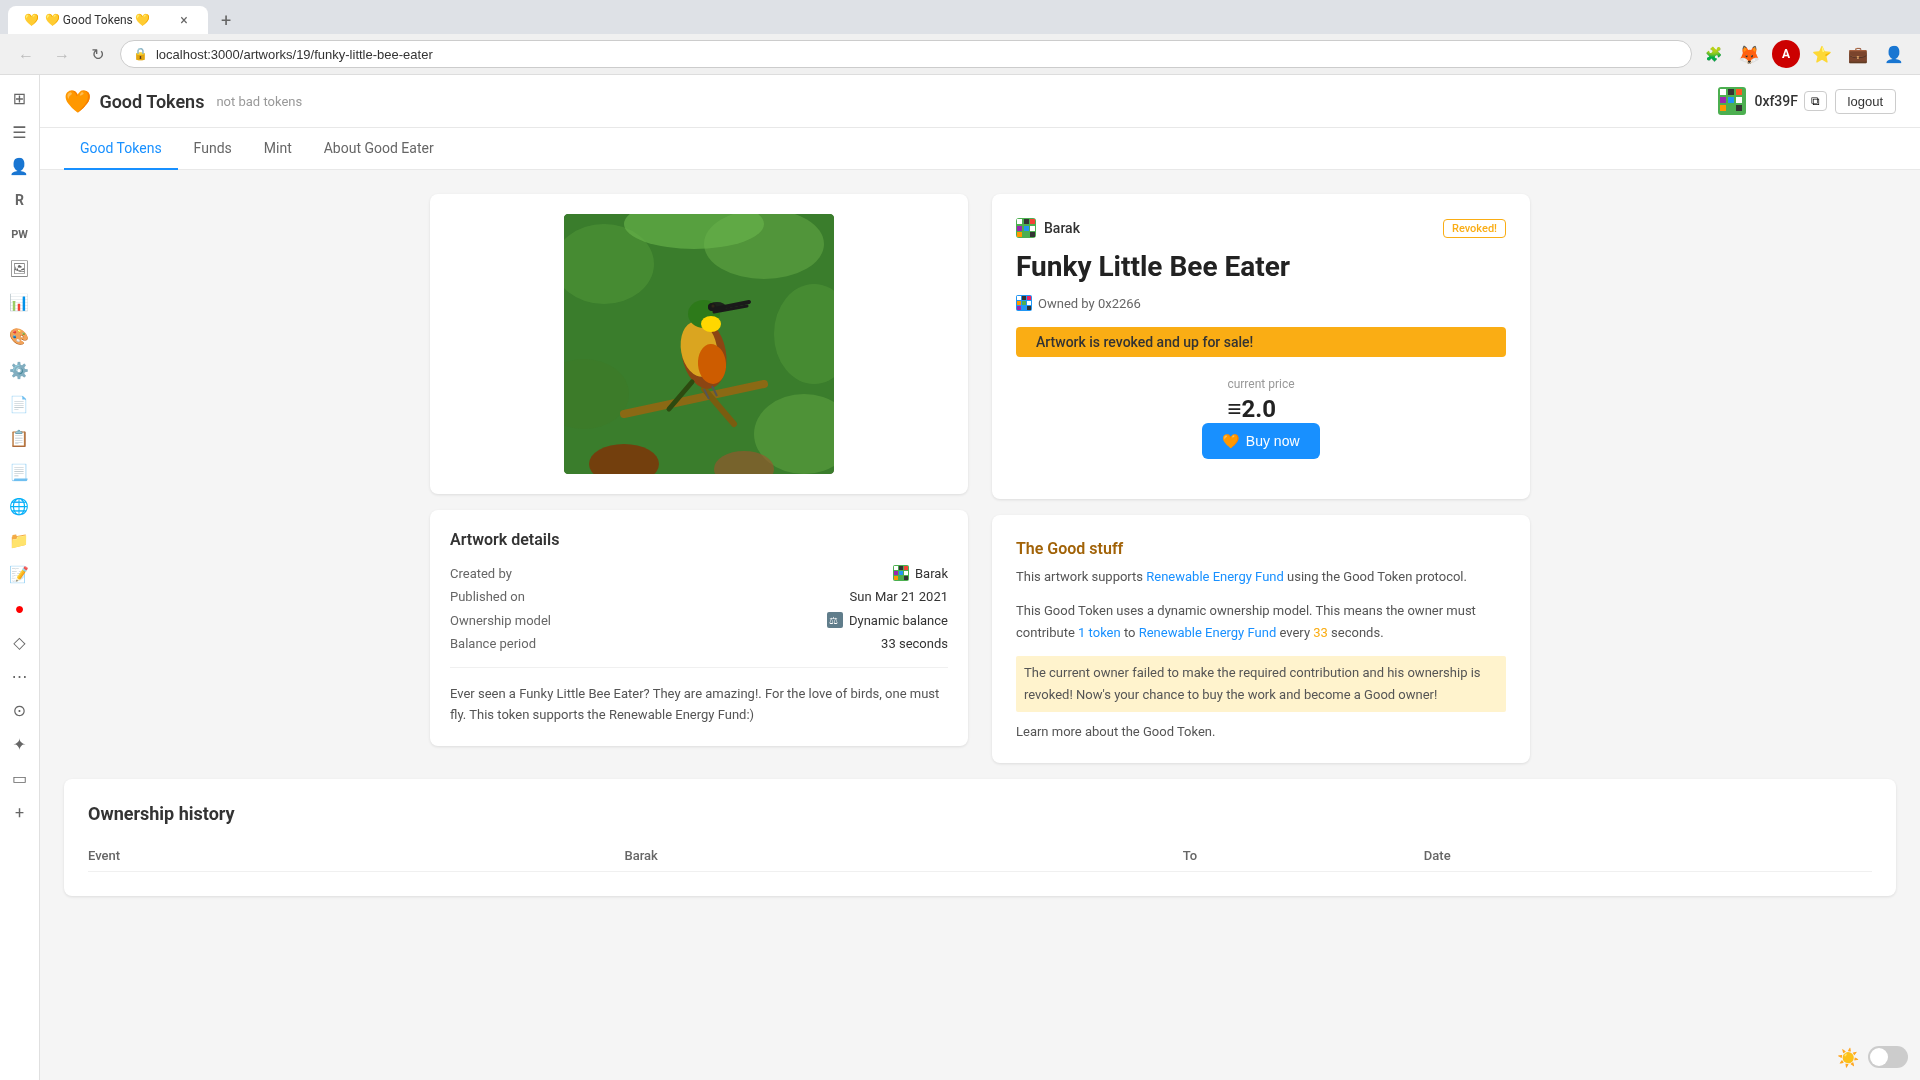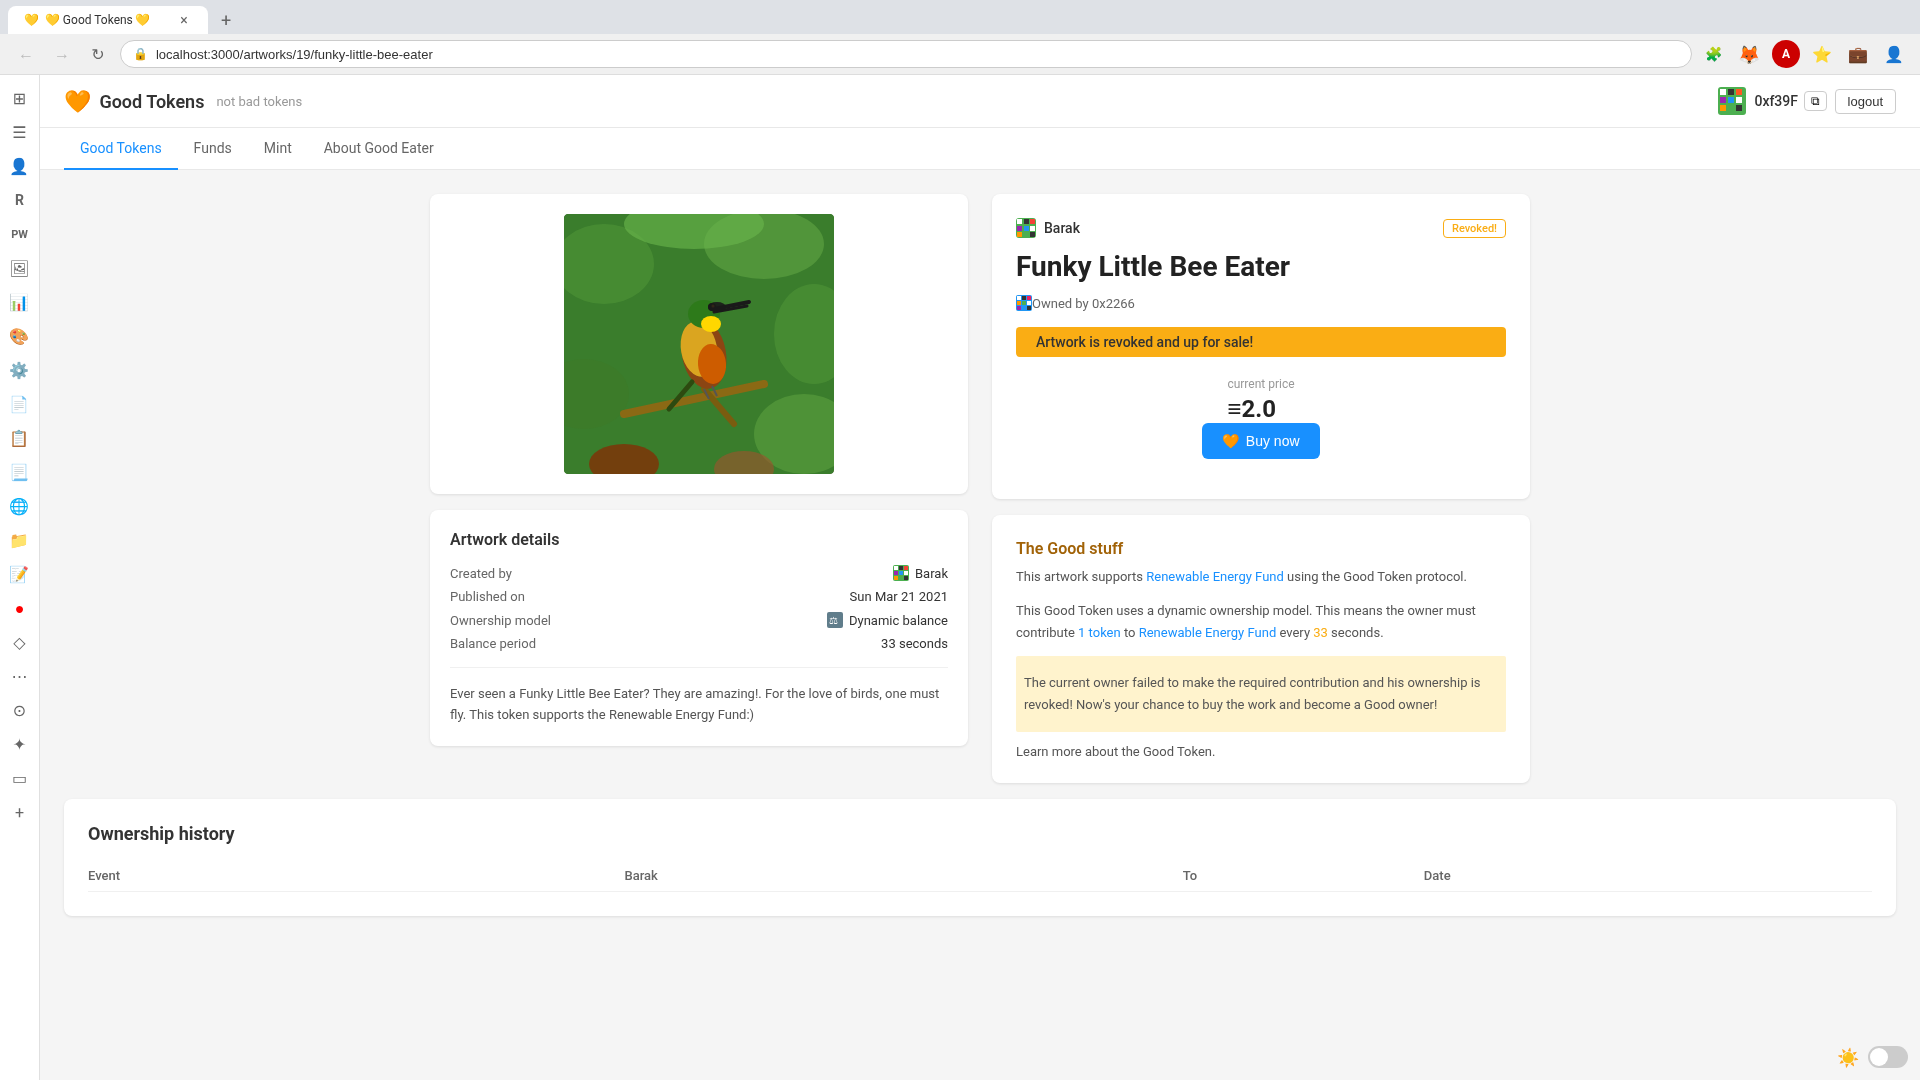--- a/index.html
+++ b/index.html
@@ -57,21 +57,21 @@
     .detail-label { color: #666; }
     .detail-value { color: #333; display: flex; align-items: center; gap: 6px; }
     .artwork-description { margin-top: 16px; font-size: 13px; color: #555; line-height: 1.6; border-top: 1px solid #f0f0f0; padding-top: 16px; }
 
     
     .artwork-info-card { background: #fff; border-radius: 8px; padding: 24px; box-shadow: 0 1px 3px rgba(0,0,0,0.1); }
     .artwork-creator-row { display: flex; align-items: center; gap: 8px; margin-bottom: 12px; }
     .creator-name { font-size: 14px; color: #333; font-weight: 500; }
     .revoked-badge { background: #fff; border: 1px solid #faad14; color: #faad14; font-size: 11px; padding: 2px 8px; border-radius: 4px; margin-left: auto; font-weight: 500; }
     .artwork-title { font-size: 28px; font-weight: 700; color: #222; margin-bottom: 12px; }
-    .owner-row { display: flex; align-items: center; font-size: 13px; color: #666; margin-bottom: 16px; }
+    .owner-row { display: flex; align-items: center; gap: 6px; font-size: 13px; color: #666; margin-bottom: 16px; }
     .revoked-banner { background: #faad14; border-radius: 4px; padding: 7px 20px; font-size: 14px; color: #333; font-weight: 500; margin-bottom: 20px; }
     .price-section { display: flex; align-items: center; justify-content: space-between; margin-bottom: 16px; flex-direction: column; }
     .price-label { font-size: 12px; color: #999; margin-bottom: 4px; }
     .price-value { font-size: 24px; font-weight: 700; color: #222; display: flex; align-items: center; gap: 4px; }
     .buy-btn { background: #1890ff; color: #fff; border: none; border-radius: 6px; padding: 10px 20px; font-size: 14px; font-weight: 500; cursor: pointer; display: flex; align-items: center; gap: 6px; }
 
     .good-stuff-card { background: #fff; border-radius: 8px; padding: 24px; box-shadow: 0 1px 3px rgba(0,0,0,0.1); margin-top: 16px; }
     .good-stuff-title { font-size: 16px; font-weight: 600; color: #a16207; margin-bottom: 8px; }
     .good-stuff-text { font-size: 13px; color: #555; line-height: 1.7; margin-bottom: 12px; }
     .good-stuff-text .link { color: #1890ff; text-decoration: none; }
@@ -337,21 +337,21 @@
             <div class="good-stuff-title">The Good stuff</div>
 
             <p class="good-stuff-text">
               <span>This artwork supports </span><a href="#" class="link">Renewable Energy Fund</a><span> using the Good Token protocol.</span>
             </p>
 
             <p class="good-stuff-text">
               <span>This Good Token uses a dynamic ownership model. This means the owner must contribute </span><a href="#" class="link">1 token</a><span> to </span><a href="#" class="link">Renewable Energy Fund</a><span> every </span><span style="color:#faad14;">33</span><span> seconds.</span>
             </p>
 
-            <div class="highlighted-text" style="background:#fff3cd;padding:16px 8px;border-radius:2px;margin-bottom:12px;font-size:13px;color:#555;line-height:1.7;">The current owner failed to make the required contribution and his ownership is revoked! Now's your chance to buy the work and become a Good owner!</div>
+            <div class="highlighted-text" style="background:#fff3cd;padding:6px 8px;border-radius:2px;margin-bottom:12px;font-size:13px;color:#555;line-height:1.7;">The current owner failed to make the required contribution and his ownership is revoked! Now's your chance to buy the work and become a Good owner!</div>
 
             <div class="learn-more">
               <span>Learn more about the Good Token.</span>
             </div>
           </div>
         </div>
       </div>
 
       <div class="ownership-card" style="max-width:100%;">
         <h2 class="ownership-title">Ownership history</h2>

